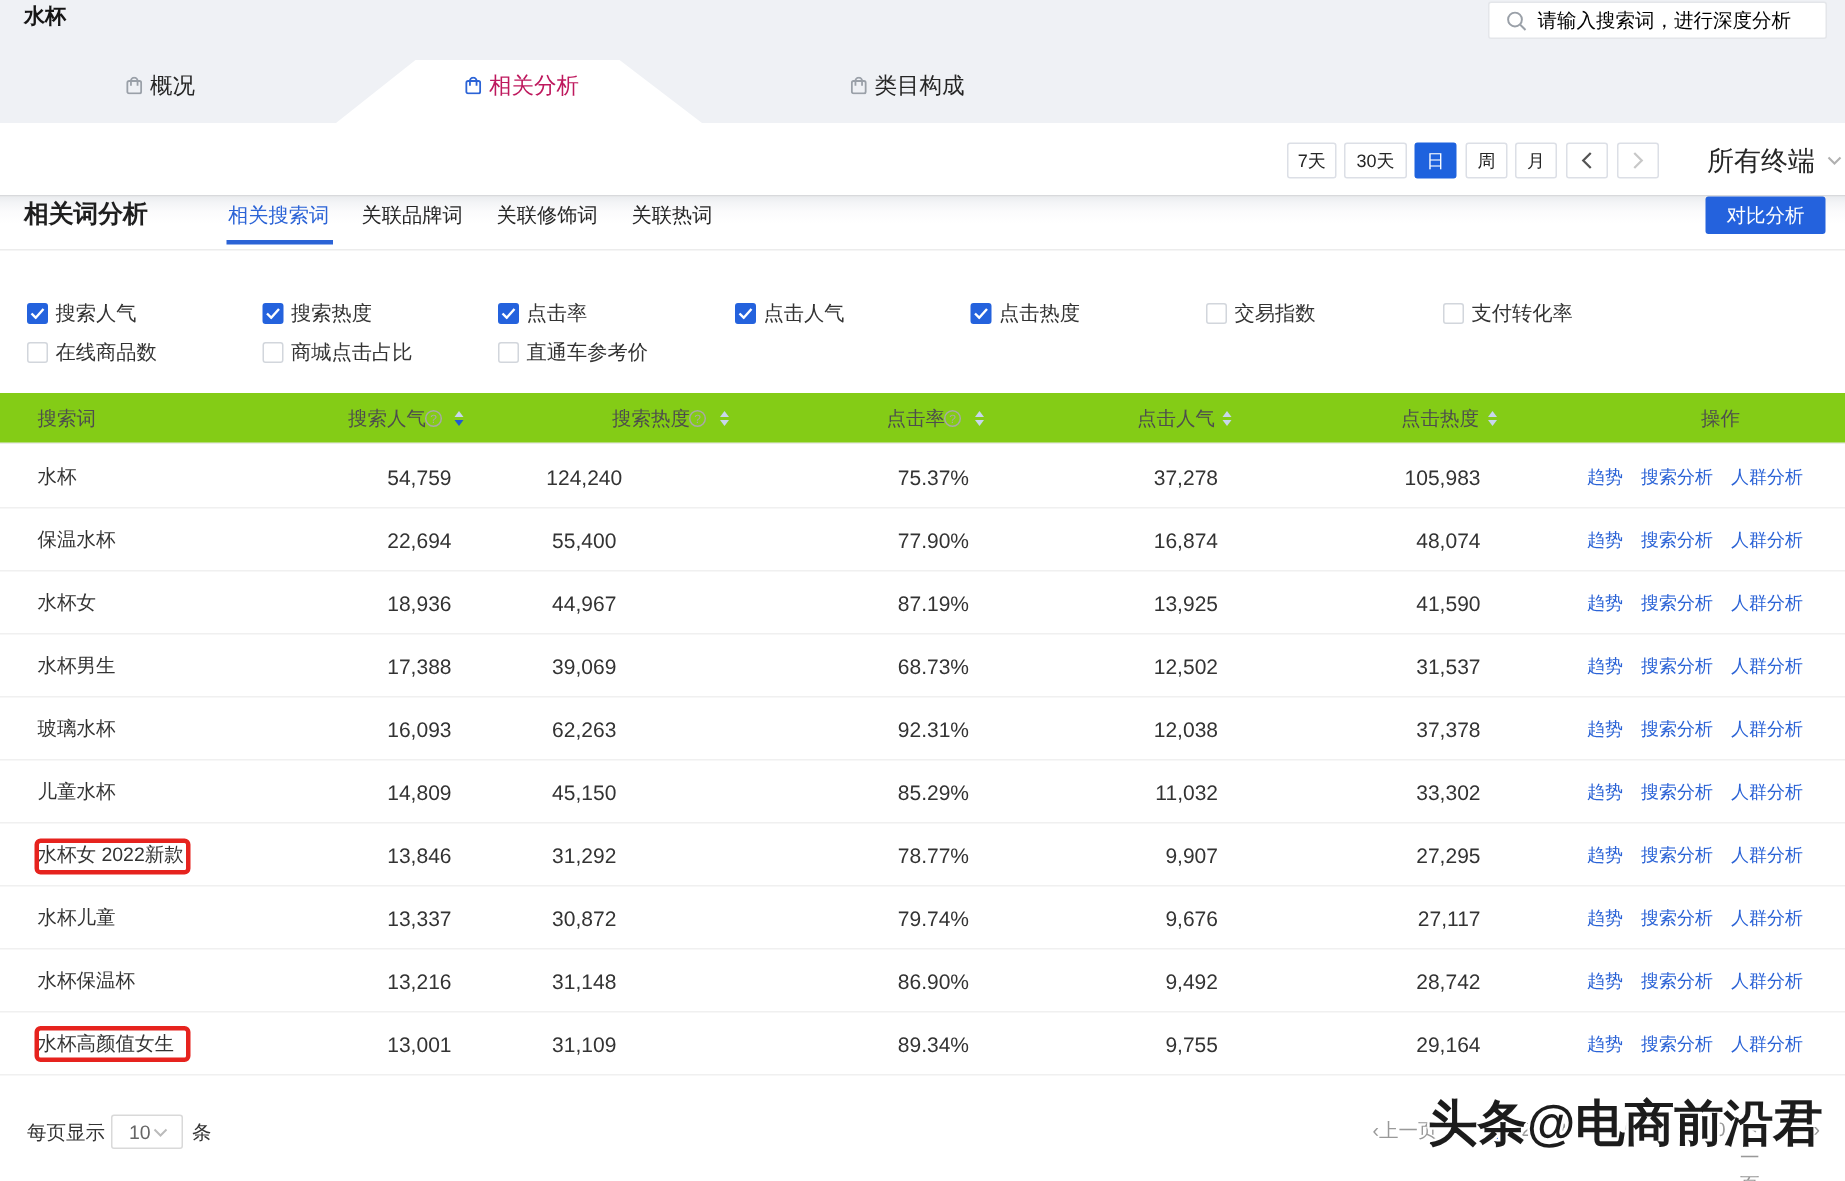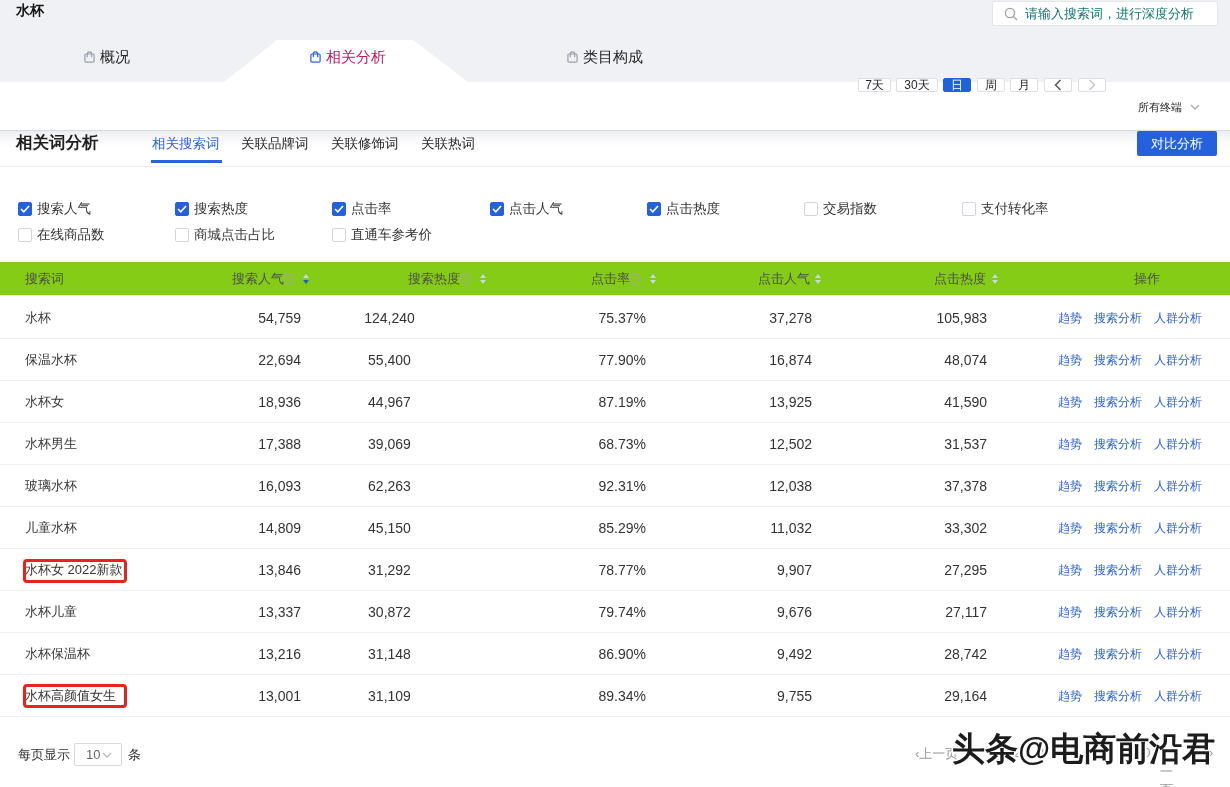--- a/index.html
+++ b/index.html
@@ -3,27 +3,27 @@
 <style>
 *{margin:0;padding:0;box-sizing:border-box}
 html,body{width:1230px;height:787px;overflow:hidden;background:#fff;
  font-family:"Liberation Sans",sans-serif;-webkit-font-smoothing:antialiased}
 .abs{position:absolute}
 
 #top{position:absolute;left:0;top:0;width:1230px;height:82px;background:#eff1f5}
 #kw{position:absolute;left:16px;top:2px;font-size:14px;font-weight:bold;color:#151515}
 #search{position:absolute;left:992px;top:1px;width:226px;height:25px;background:#fff;
  border:1px solid #e4e6ea;border-radius:2px;display:flex;align-items:center;padding-left:11px}
-#search span{color:#0f766e;font-size:13px;margin-left:7px;letter-spacing:0}
+#search span{color:#000000;font-size:13px;margin-left:7px;letter-spacing:0}
 #trap{position:absolute;left:220px;top:40px;width:260px;height:42px;background:#fff;
  clip-path:polygon(57px 0,193px 0,248px 42px,4px 42px)}
 .ttab{position:absolute;top:48px;height:18px;display:flex;align-items:center;gap:5px;font-size:15px;color:#262626}
 .ttab.sel{color:#be185d}
 
-.fbtn{position:absolute;top:78px;height:14px;border:1px solid #dcdfe6;border-radius:2px;
+.fbtn{position:absolute;top:95px;height:24px;border:1px solid #dcdfe6;border-radius:2px;
  background:#fff;font-size:12px;color:#262626;display:flex;align-items:center;justify-content:center}
 .fbtn.blue{background:#1e62de;border-color:#1e62de;color:#fff}
 
 #phead{position:absolute;left:0;top:130px;width:1230px;height:37px;
  background:linear-gradient(180deg,#eaecef 0,#f3f4f6 4px,#fbfbfc 10px,#fff 18px);
  border-top:1px solid #d8d9dc;border-bottom:1px solid #ececec}
 #ptitle{position:absolute;left:16px;top:132px;font-size:16.5px;font-weight:bold;color:#1f1f1f}
 .ptab{position:absolute;top:135px;font-size:13.5px;color:#262626}
 .ptab.sel{color:#2b63d6}
 #punder{position:absolute;left:151px;top:160px;width:71px;height:3px;background:#2b63d6}
@@ -103,21 +103,21 @@
 <div class="fbtn" style="left:1044px;width:28px">
     <svg width="8" height="12" viewBox="0 0 8 12">
       <path d="M6.5 1 L1.5 6 L6.5 11" fill="none" stroke="#555" stroke-width="1.5"></path>
     </svg>
   </div>
 <div class="fbtn" style="left:1078px;width:28px">
     <svg width="8" height="12" viewBox="0 0 8 12">
       <path d="M1.5 1 L6.5 6 L1.5 11" fill="none" stroke="#c8c8c8" stroke-width="1.5"></path>
     </svg>
   </div>
-<div class="abs" style="left:1138px;top:95px;height:24px;display:flex;align-items:center;font-size:11px;color:#262626">所有终端<svg width="10" height="6" viewBox="0 0 10 6" style="margin-left:8px">
+<div class="abs" style="left:1138px;top:95px;height:24px;display:flex;align-items:center;font-size:18px;color:#262626">所有终端<svg width="10" height="6" viewBox="0 0 10 6" style="margin-left:8px">
       <path d="M1 1 l4 4 l4 -4" fill="none" stroke="#b0b0b0" stroke-width="1.4"></path>
     </svg></div>
 <div id="phead"></div>
 <div id="ptitle">相关词分析</div>
 <div class="ptab sel" style="left:152px">相关搜索词</div>
 <div class="ptab" style="left:241px">关联品牌词</div>
 <div class="ptab" style="left:331px">关联修饰词</div>
 <div class="ptab" style="left:421px">关联热词</div>
 <div id="punder"></div>
 <div id="cmpbtn">对比分析</div>

